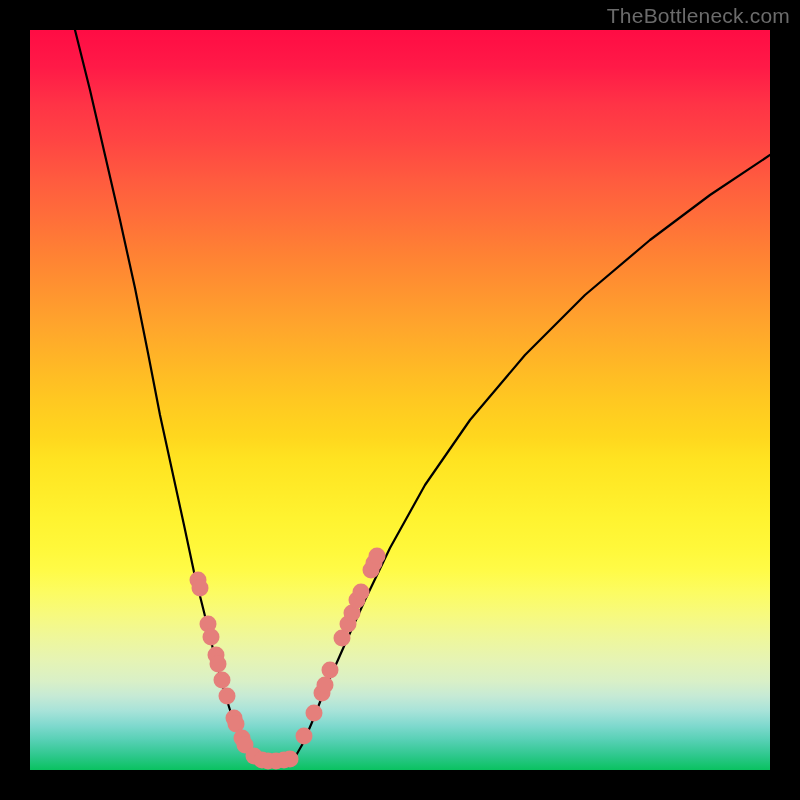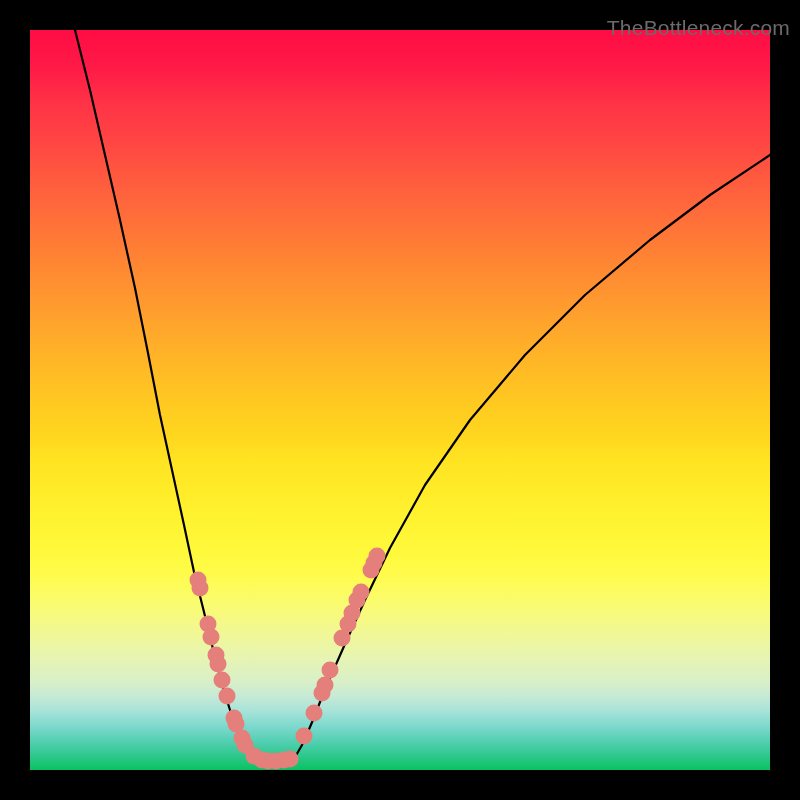--- a/index.html
+++ b/index.html
@@ -60,21 +60,20 @@
   }
   .watermark {
     position: absolute;
     top: 4px;
     right: 10px;
     font-family: Arial, Helvetica, sans-serif;
     font-size: 21px;
     color: #6b6b6b;
     font-weight: 400;
     letter-spacing: 0.2px;
-    margin-top: 12px;
   }
 </style>
 </head>
 <body>
 
 <div class="frame">
 
   <div class="plot-area">
     <div class="gradient-bg"></div>
 

